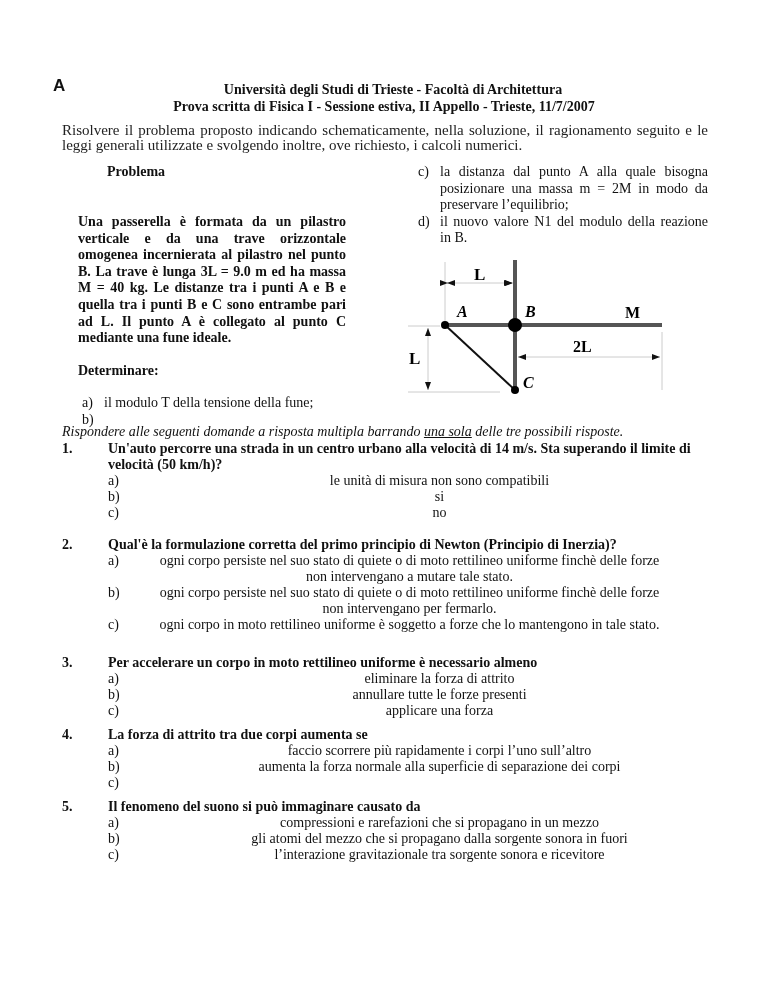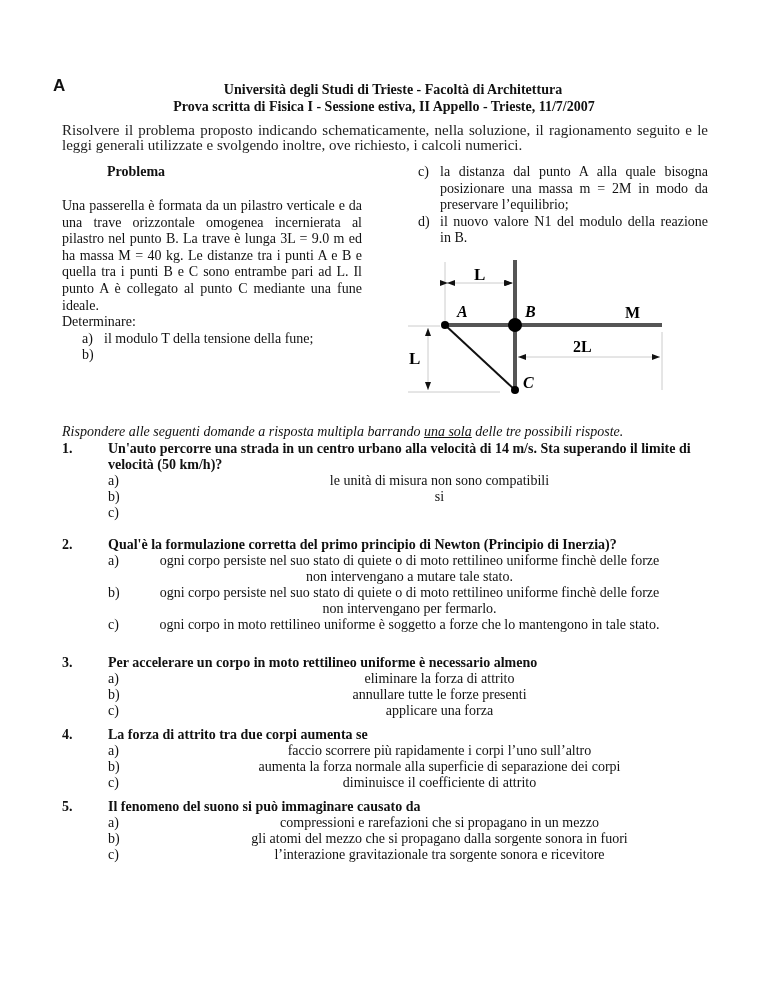--- a/index.html
+++ b/index.html
@@ -6,21 +6,21 @@
   body { width:768px; height:994px; position:relative; overflow:hidden;
          font-family:"Liberation Serif", serif; color:#111; }
   .abs { position:absolute; }
   .version { left:53px; top:76px; font-family:"Liberation Sans", sans-serif; font-weight:bold; font-size:17px; }
   .hdr { left:0; width:768px; text-align:center; font-weight:bold; font-size:14px; line-height:17px; }
   .hdr1 { top:81px; padding-left:18px; box-sizing:border-box; }
   .hdr2 { top:98px; box-sizing:border-box; }
   .instr { left:62px; top:123px; width:646px; font-size:15px; line-height:15px; text-align:justify; color:#222; }
   .prob-title { left:62px; top:164px; font-weight:bold; font-size:14px;margin-left:45px; }
   .prob-text { left:62px; top:198px; width:300px; font-size:14px; line-height:16.6px; text-align:justify; }
-  .prob-text p { margin:0; }
+  .prob-text p { margin:16px;font-weight:bold; }
   .sub { display:flex; }
   .sub .lbl { width:22px; flex:none; }
   .sub .txt { flex:1; text-align:justify; }
   .indent { padding-left:20px; }
   .right-text { left:418px; top:164px; width:290px; font-size:14px; line-height:16.6px; }
   .right-text .sub .lbl { width:22px; }
   .mc-instr { left:62px; top:424px; font-style:italic; font-size:14px; }
   .mc-instr u { font-style:italic; }
   .q { position:absolute; left:62px; width:660px; font-size:14px; line-height:16px; }
   .q .qrow { display:flex; font-weight:bold; }
@@ -114,20 +114,21 @@
   <div class="opt">
       <span class="olbl">a)</span>
       <span class="otxt">le unità di misura non sono compatibili</span>
     </div>
   <div class="opt">
       <span class="olbl">b)</span>
       <span class="otxt">si</span>
     </div>
   <div class="opt">
       <span class="olbl">c)</span>
+      <span class="otxt">no</span>
     </div>
 </div>
 
 <div class="q" style="top:537px;">
   <div class="qrow">
       <span class="qnum">2.</span>
       <span class="qtxt">Qual'è la formulazione corretta del primo principio di Newton (Principio di Inerzia)?</span>
     </div>
   <div class="opt">
       <span class="olbl">a)</span>
@@ -170,21 +171,20 @@
   <div class="opt">
       <span class="olbl">a)</span>
       <span class="otxt">faccio scorrere più rapidamente i corpi l’uno sull’altro</span>
     </div>
   <div class="opt">
       <span class="olbl">b)</span>
       <span class="otxt">aumenta la forza normale alla superficie di separazione dei corpi</span>
     </div>
   <div class="opt">
       <span class="olbl">c)</span>
-      <span class="otxt">diminuisce il coefficiente di attrito</span>
     </div>
 </div>
 
 <div class="q" style="top:799px;">
   <div class="qrow">
       <span class="qnum">5.</span>
       <span class="qtxt">Il fenomeno del suono si può immaginare causato da</span>
     </div>
   <div class="opt">
       <span class="olbl">a)</span>

